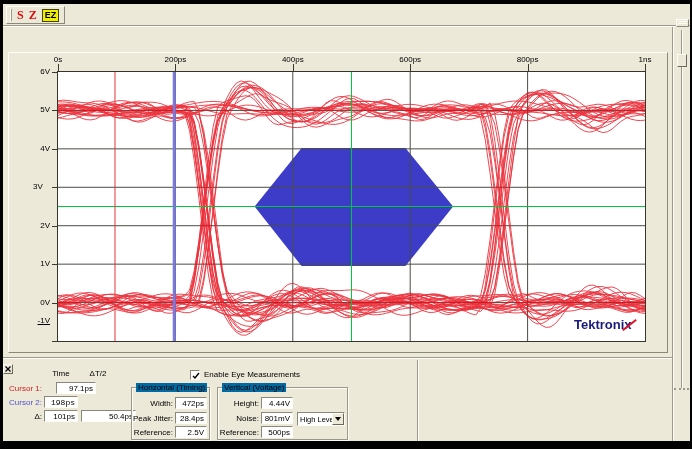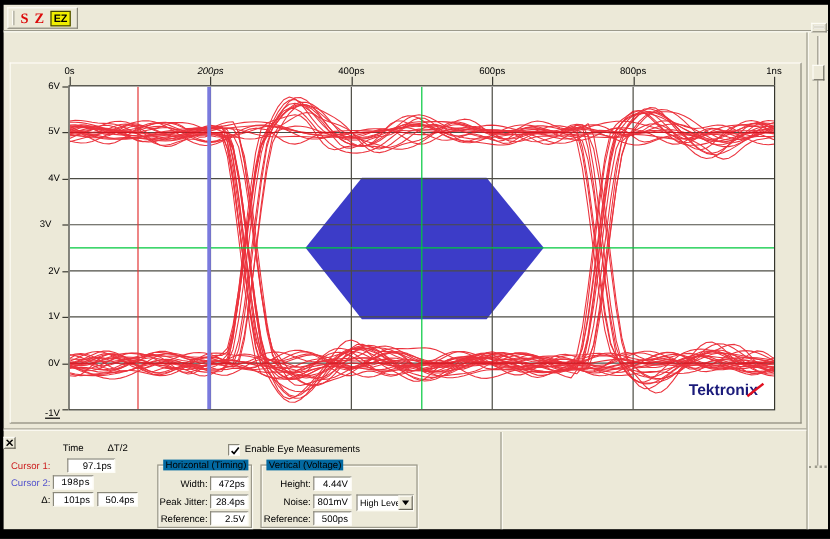--- a/index.html
+++ b/index.html
@@ -98,21 +98,21 @@
     <span class="tb-letter">Z</span>
     <span class="tb-ez">EZ</span>
   </div>
   <div class="toolbar-sep"></div>
 
   <div class="tab-page"></div>
 
   <div id="axis-layer">
       <div class="xtick-label" style="left: 38px;">0s</div>
       <div class="xtick-mark" style="left: 58px;"></div>
-      <div class="xtick-label" style="left: 155.4px; font-style: italic;">200ps</div>
+      <div class="xtick-label" style="left: 155.4px;">200ps</div>
       <div class="xtick-mark" style="left: 175.4px;"></div>
       <div class="xtick-label" style="left: 272.8px;">400ps</div>
       <div class="xtick-mark" style="left: 292.8px;"></div>
       <div class="xtick-label" style="left: 390.2px;">600ps</div>
       <div class="xtick-mark" style="left: 410.2px;"></div>
       <div class="xtick-label" style="left: 507.6px;">800ps</div>
       <div class="xtick-mark" style="left: 527.6px;"></div>
       <div class="xtick-label" style="left: 625px;">1ns</div>
       <div class="xtick-mark" style="left: 645px;"></div>
       <div class="ytick-label" style="top: 67px;">6V</div>
@@ -122,21 +122,21 @@
       <div class="ytick-label" style="top: 143.857px;">4V</div>
       <div class="ytick-mark" style="top: 148.857px;"></div>
       <div class="ytick-label" style="top: 182.286px; text-align: center;">3V</div>
       <div class="ytick-mark" style="top: 187.286px;"></div>
       <div class="ytick-label" style="top: 220.714px;">2V</div>
       <div class="ytick-mark" style="top: 225.714px;"></div>
       <div class="ytick-label" style="top: 259.143px;">1V</div>
       <div class="ytick-mark" style="top: 264.143px;"></div>
       <div class="ytick-label" style="top: 297.571px;">0V</div>
       <div class="ytick-mark" style="top: 302.571px;"></div>
-      <div class="ytick-label" style="top: 340px; text-decoration: underline;">-1V</div>
+      <div class="ytick-label" style="top: 316px; text-decoration: underline;">-1V</div>
       <div class="ytick-mark" style="top: 341px;"></div>
     </div>
 
   <div class="plot">
     <svg id="eye-svg" width="587" height="269" viewBox="0 0 587 269">
         <g>
           <line x1="117.4" y1="0" x2="117.4" y2="269" stroke="#4c4c44" stroke-width="1"></line>
           <line x1="234.8" y1="0" x2="234.8" y2="269" stroke="#4c4c44" stroke-width="1"></line>
           <line x1="352.2" y1="0" x2="352.2" y2="269" stroke="#4c4c44" stroke-width="1"></line>
           <line x1="469.6" y1="0" x2="469.6" y2="269" stroke="#4c4c44" stroke-width="1"></line>
@@ -244,21 +244,21 @@
   <div class="hdr" style="left:80px; top:369px; width:36px;">ΔT/2</div>
 
   <div class="rowlab c1" style="left:2px; top:384px; width:40px;">Cursor 1:</div>
   <div class="fld" style="left:56px; top:382px; width:40px;text-align:right;">97.1ps</div>
 
   <div class="rowlab c2" style="left:2px; top:398px; width:40px;">Cursor 2:</div>
   <div class="fld" style="left:44px; top:396px; width:34px;font-family:Liberation Mono, monospace;">198ps</div>
 
   <div class="rowlab" style="left:2px; top:412px; width:40px;">Δ:</div>
   <div class="fld" style="left:44px; top:410px; width:34px;">101ps</div>
-  <div class="fld" style="left:81px; top:410px; width:34px;">50.4ps</div>
+  <div class="fld" style="left:81px; top:410px; width:55px;">50.4ps</div>
 
   <div class="checkbox">
     <svg width="8" height="8" viewBox="0 0 8 8">
       <polyline points="1,4 3,6 7,1" stroke="#000" stroke-width="1.4" fill="none"></polyline>
     </svg>
   </div>
   <div class="cb-label">Enable Eye Measurements</div>
 
   <div class="grp" style="left:131px; top:387px; width:79px; height:53px;">
     <div class="grp-title">Horizontal (Timing)</div>

